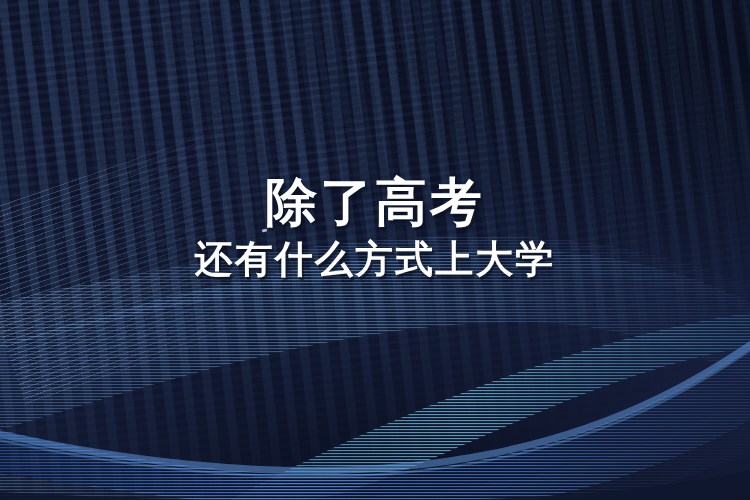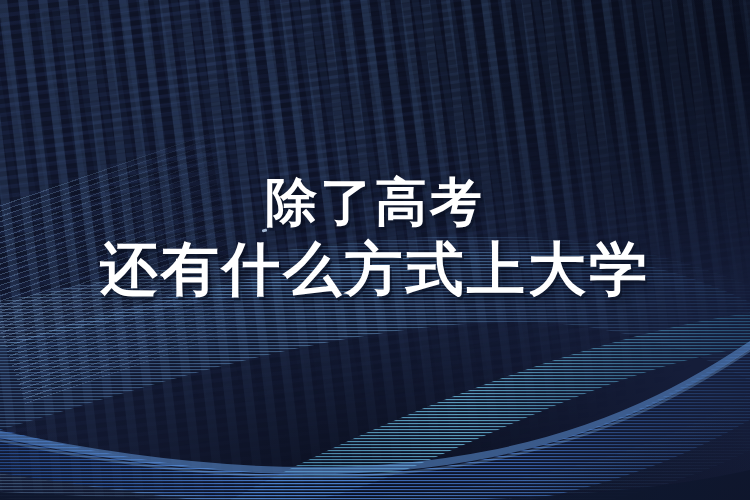--- a/index.html
+++ b/index.html
@@ -148,21 +148,21 @@
     line-height: 1.0;
     text-shadow:
       2px 3px 0 rgba(10,16,34,0.55),
       4px 6px 10px rgba(6,10,24,0.45);
   }
   .line-1 {
     font-size: 52px;
     margin-bottom: 12px;
   }
   .line-2 {
-    font-size: 58px;
+    font-size: 38px;
   }
 
   .speck {
     position: absolute;
     left: 262px;
     top: 229px;
     width: 5px;
     height: 3px;
     background: rgba(200,222,250,0.80);
     transform: rotate(-14deg);

